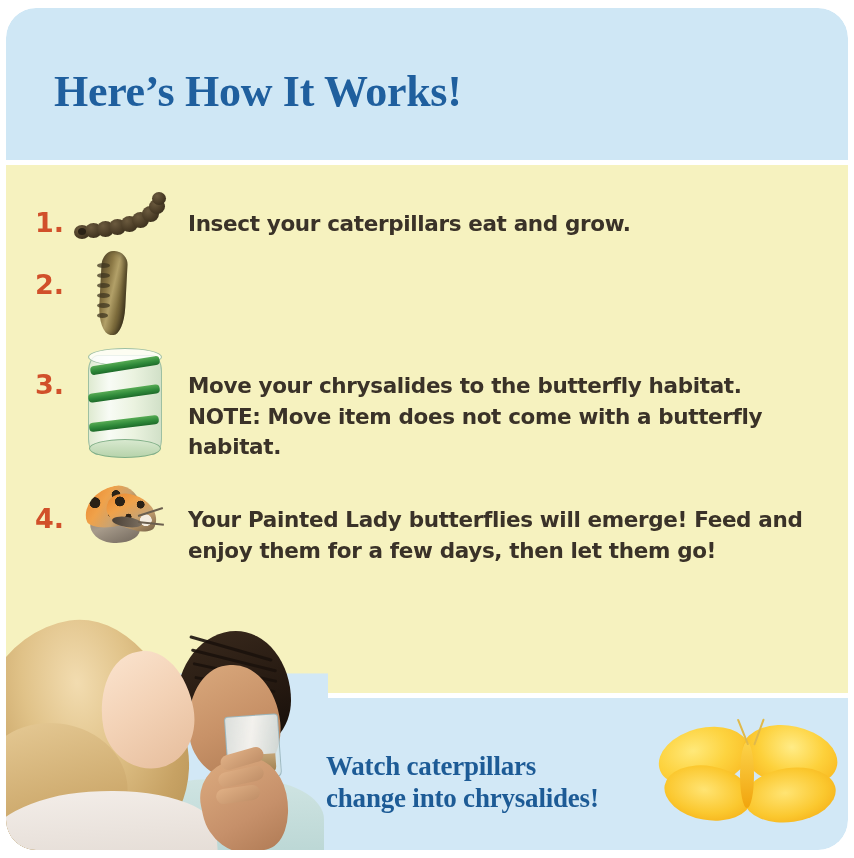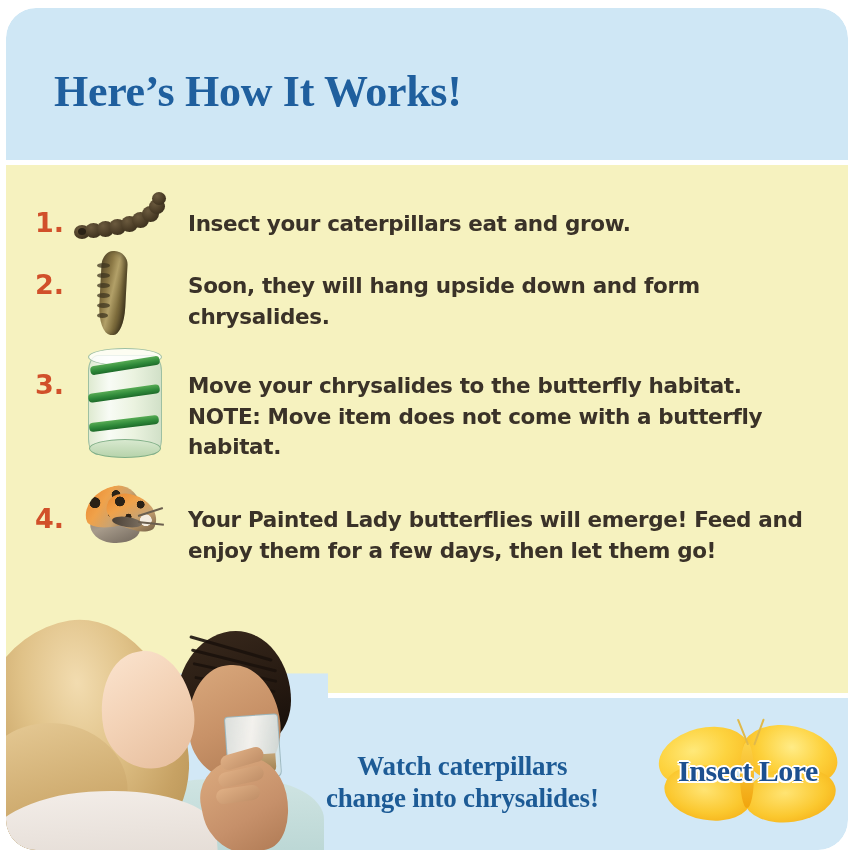--- a/index.html
+++ b/index.html
@@ -342,21 +342,20 @@
   .tagline {
     position: absolute;
     left: 320px;
     top: 742px;
     font-family: "Liberation Serif", "DejaVu Serif", serif;
     font-weight: bold;
     font-size: 27px;
     line-height: 1.2;
     color: #1d5b96;
     letter-spacing: -0.2px;
-    text-align: center;
   }
 
   
   .logo {
     position: absolute;
     left: 648px;
     top: 712px;
     width: 188px;
     height: 110px;
   }
@@ -446,21 +445,20 @@
             <div class="chrys-wrap">
               <div class="chrys-body"></div>
               <div class="chrys-ridge" style="top:14px;"></div>
               <div class="chrys-ridge" style="top:24px;"></div>
               <div class="chrys-ridge" style="top:34px;"></div>
               <div class="chrys-ridge" style="top:44px;"></div>
               <div class="chrys-ridge" style="top:54px;"></div>
               <div class="chrys-ridge" style="top:64px; width:11px;"></div>
             </div>
           </div>
-          <div class="step-text">Soon, they will hang upside down and form chrysalides.</div>
         </div>
 
         <div class="step" id="step3">
           <div class="step-num">3.</div>
           <div class="step-art">
             <div class="hab-wrap">
               <div class="hab-cyl"></div>
               <div class="hab-top"></div>
               <div class="hab-stripe" style="left:12px; top:14px; width:70px; transform:rotate(-9deg);"></div>
               <div class="hab-stripe" style="left:10px; top:42px; width:72px; transform:rotate(-8deg);"></div>
@@ -518,17 +516,16 @@
     </div>
 
     <div class="logo">
       <div class="logo-wing logo-w-ul"></div>
       <div class="logo-wing logo-w-ur"></div>
       <div class="logo-wing logo-w-ll"></div>
       <div class="logo-wing logo-w-lr"></div>
       <div class="logo-body"></div>
       <div class="logo-ant" style="left:88px; top:-2px; transform:rotate(-22deg);"></div>
       <div class="logo-ant" style="left:104px; top:-2px; transform:rotate(20deg);"></div>
-      <div class="logo-text">Insect Lore</div>
     </div>
 
   </div>
 </div>
 
 </body></html>

